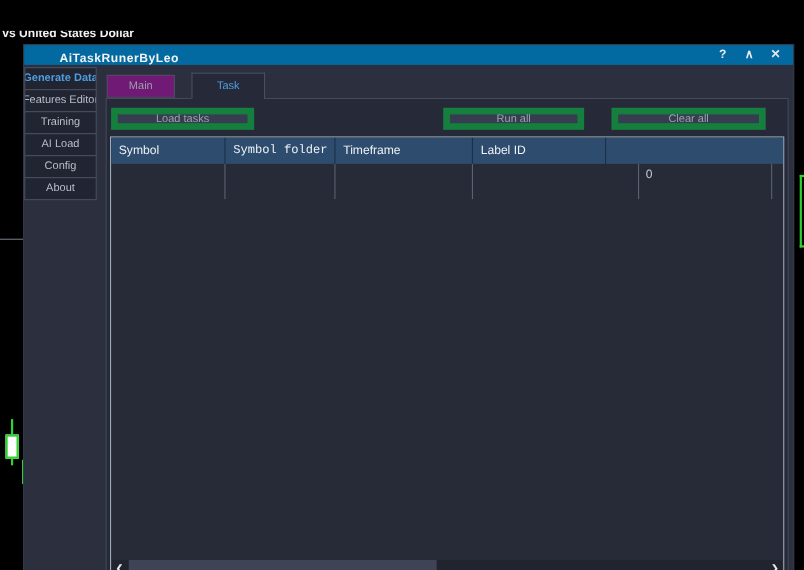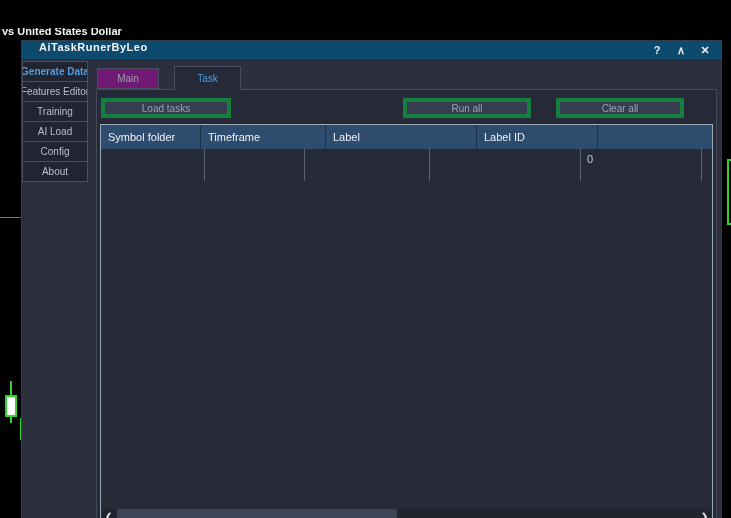--- a/index.html
+++ b/index.html
@@ -31,22 +31,22 @@
   .green-bar-right { position:absolute; left:726px; top:503px; width:4px; height:15px; background:#2fd32f; }
   .tick { position:absolute; top:506px; width:2px; height:12px; background:#2fd32f; }
 
   
   .window {
     position:absolute; left:21px; top:12px; width:701px; height:494px;
     background:#2b2f3e; border:1px solid #353a48;
   }
   .titlebar {
     position:absolute; left:0; top:0; right:0; height:18px;
-    background:#0c4a6e; display:flex; align-items:flex-start;
-    padding:0 10px 0 17px;
+    background:#0369a1; display:flex; align-items:flex-end;
+    padding:0 10px 0 32px;
   }
   .titlebar .title {
     color:#f2f3f5; font-size:11px; font-weight:bold; letter-spacing:0.5px;
   }
   .tb-btns { margin-left:auto; display:flex; gap:12px; align-items:center; }
   .tb-btn {
     color:#e8eaef; font-size:11px; font-weight:bold; line-height:18px;
     width:12px; text-align:center; cursor:default;
   }
 
@@ -79,47 +79,47 @@
   }
 
   
   .pane {
     position:absolute; left:74px; top:30px; width:621px; height:437px;
     background:#262a38; border:1px solid #454a59;
   }
 
   .tool-btn {
     position:absolute; top:8px; height:20px;
-    background:#373d50; border:4px solid #15803d;
+    background:#373d50; border:6px solid #15803d;
     color:#9aa1af; font-size:10px;
     display:flex; align-items:center; justify-content:center;
   }
   .tool-btn.b0 { left:4px;   width:130px; }
   .tool-btn.b1 { left:155px; width:128px; }
   .tool-btn.b2 { left:306px; width:128px; }
-  .tool-btn.b3 { left:459px; width:128px; }
+  .tool-btn.b3 { left:459px; width:140px; }
 
   
   .table {
     position:absolute; left:3px; top:34px; width:613px; height:401px;
     background:#272b38; border:1px solid #9cabb8; overflow:hidden;
   }
   .thead { display:flex; height:24px; background:#2e4c6d; }
   .th {
     color:#eef1f5; font-size:11px; line-height:24px; padding-left:7px;
     border-right:1px solid rgba(10,25,45,0.55);
     overflow:hidden; white-space:nowrap; flex:none;
   }
   .trow { display:flex; height:32px; }
   .td {
     color:#c7cbd4; font-size:11px; padding:4px 0 0 6px;
     border-right:1px solid #5a6173;
     overflow:hidden; white-space:nowrap; flex:none;
   }
-  .w0 { width:104px; } .w1 { width:100px; } .w2 { width:125px; }
+  .w0 { width:104px; } .w1 { width:100px;font-family:Liberation Mono, monospace; } .w2 { width:125px; }
   .w3 { width:151px; } .w4 { width:121px; }
   .wfill { flex:1 1 auto; border-right:none; }
 
   
   .hscroll {
     position:absolute; left:1px; right:1px; bottom:1px; height:14px;
     background:#20242f;
   }
   .hs-arrow {
     position:absolute; top:0; width:13px; height:14px;
@@ -222,23 +222,23 @@
       <div class="tab tab-task">Task</div>
 
       <div class="pane">
 
         <div class="tool-btn b0">Load tasks</div>
         <div class="tool-btn b2">Run all</div>
         <div class="tool-btn b3">Clear all</div>
 
         <div class="table">
           <div class="thead">
+            <div class="th w0">Symbol</div>
             <div class="th w1">Symbol folder</div>
             <div class="th w2">Timeframe</div>
-            <div class="th w3">Label</div>
             <div class="th w4">Label ID</div>
             <div class="th wfill"></div>
           </div>
           <div class="trow">
             <div class="td w0"></div>
             <div class="td w1"></div>
             <div class="td w2"></div>
             <div class="td w3"></div>
             <div class="td w4">0</div>
             <div class="td wfill"></div>

